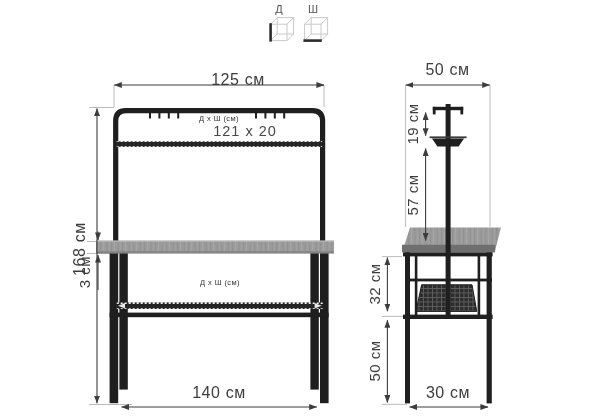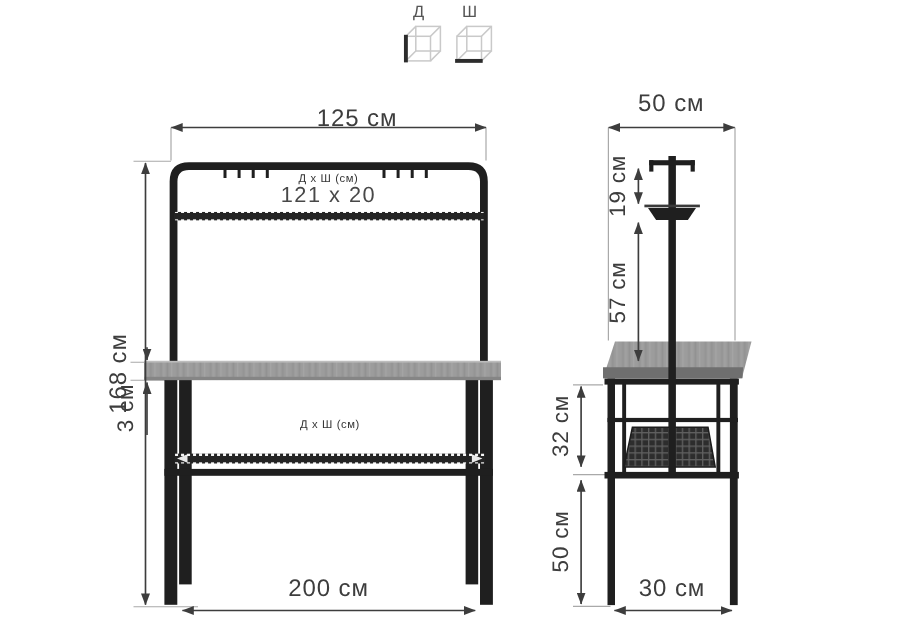--- a/index.html
+++ b/index.html
@@ -15,21 +15,21 @@
     position:absolute;
     transform:translate(-50%,-50%);
     white-space:nowrap;
     color:var(--color-dimension,#3d3d3d);
     line-height:1;
   }
   .label.vert{transform:translate(-50%,-50%) rotate(-90deg);}
   .dim-big{font-size:16px;letter-spacing:.6px;}
   .dim-mid{font-size:15px;letter-spacing:.5px;}
   .dims-label{font-size:7.5px;font-weight:normal;letter-spacing:.4px;color:#333;}
-  .dims-value{font-size:14.5px;letter-spacing:1px;color:#484848;}
+  .dims-value{font-size:14.5px;letter-spacing:1px;color:#484848;margin-left:26px;}
   .legend-letter{font-size:11px;color:#555;}
   
   .s-dim{stroke:var(--color-dimension,#3d3d3d);stroke-width:1.1;fill:none;}
   .s-ext{stroke:var(--color-extension,#a9a9a9);stroke-width:.8;fill:none;}
   .s-frame{stroke:var(--color-frame,#1f1f1f);fill:none;}
   .f-frame{fill:var(--color-frame,#1f1f1f);}
   .f-edge{fill:var(--color-desktop-edge,#6f6f6f);}
   .s-wire{stroke:var(--color-wireframe,#c9c9c9);stroke-width:1;fill:none;}
   .s-wire-thick{stroke:#2c2c2c;stroke-width:2.6;fill:none;}
   #arrowhead path{fill:var(--color-dimension,#3d3d3d);}
@@ -167,21 +167,21 @@
 
   <div class="label legend-letter" style="left:279px;top:8.5px;">Д</div>
   <div class="label legend-letter" style="left:313px;top:8.5px;">Ш</div>
 
   <div class="label dim-big" style="left:219px;top:80px;margin-left:19px;">125 см</div>
   <div class="label dims-label" style="left:219px;top:119px;">Д x Ш (см)</div>
   <div class="label dims-value" style="left:219px;top:130.5px;">121 x 20</div>
   <div class="label dim-big vert" style="left:80px;top:249px;">168 см</div>
   <div class="label dim-mid vert" style="left:84px;top:271.5px;">3 см</div>
   <div class="label dims-label" style="left:220px;top:283px;">Д x Ш (см)</div>
-  <div class="label dim-big" style="left:219px;top:392.5px;">200 см</div>
+  <div class="label dim-big" style="left:219px;top:392.5px;">140 см</div>
 
   <div class="label dim-big" style="left:447.5px;top:70px;">50 см</div>
   <div class="label dim-mid vert" style="left:412px;top:124px;">19 см</div>
   <div class="label dim-mid vert" style="left:412px;top:194.5px;">57 см</div>
   <div class="label dim-mid vert" style="left:374px;top:284px;">32 см</div>
   <div class="label dim-mid vert" style="left:374px;top:361px;">50 см</div>
   <div class="label dim-big" style="left:448px;top:392.5px;">30 см</div>
 
 </div>
 

